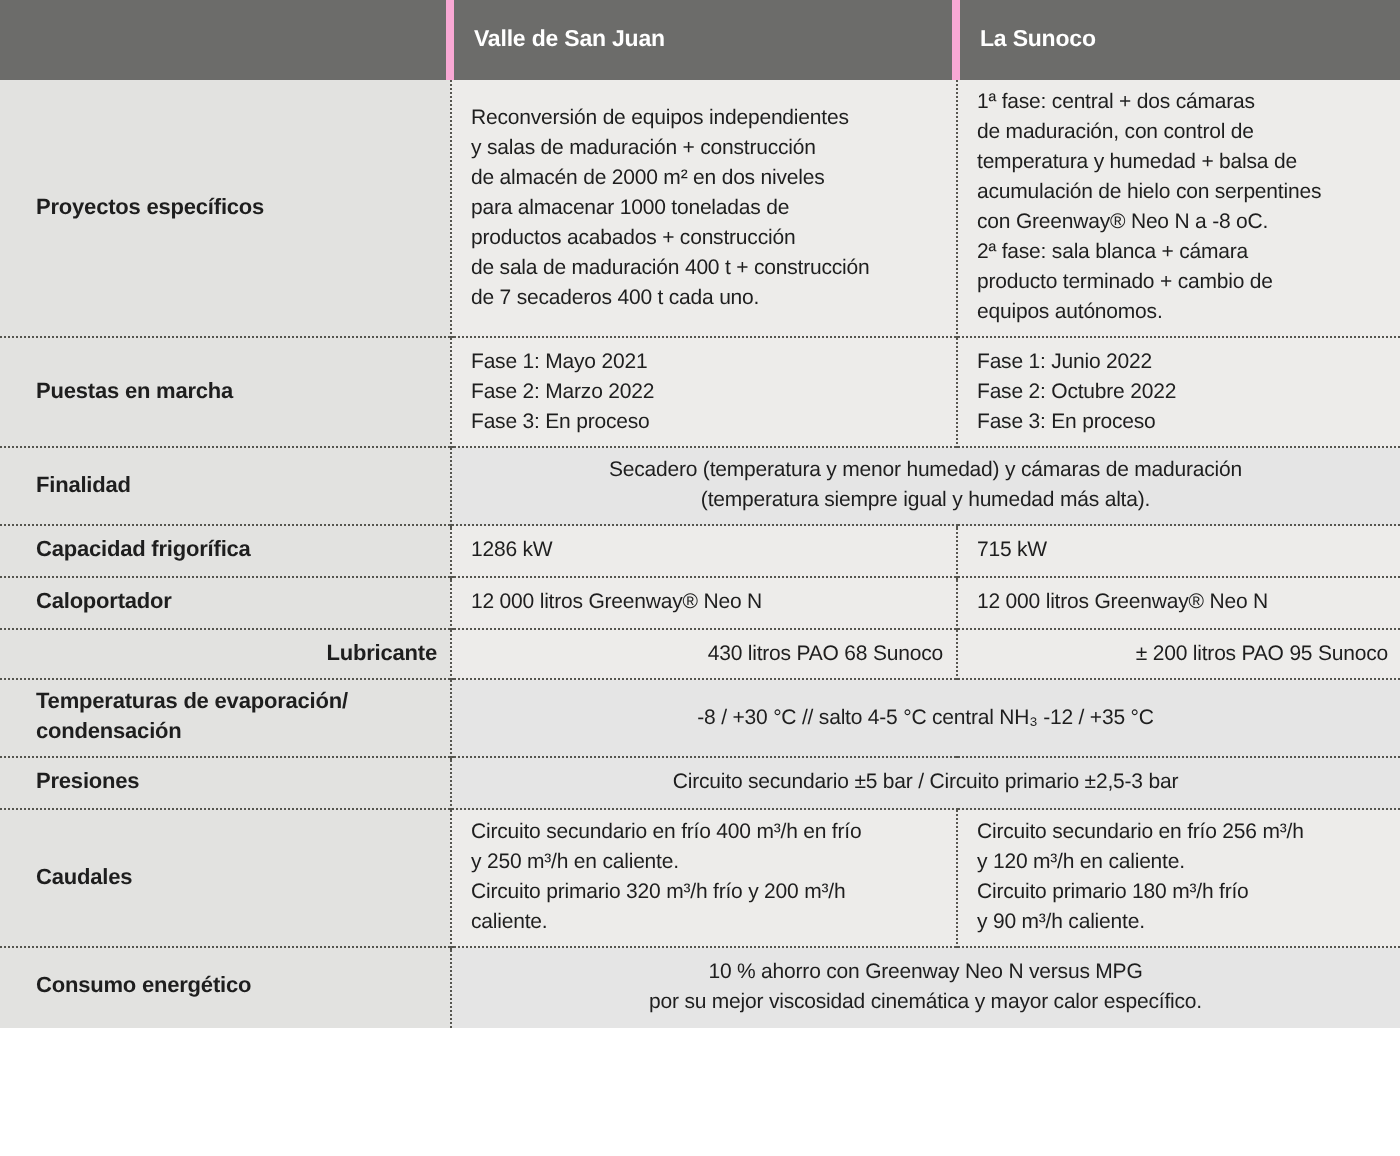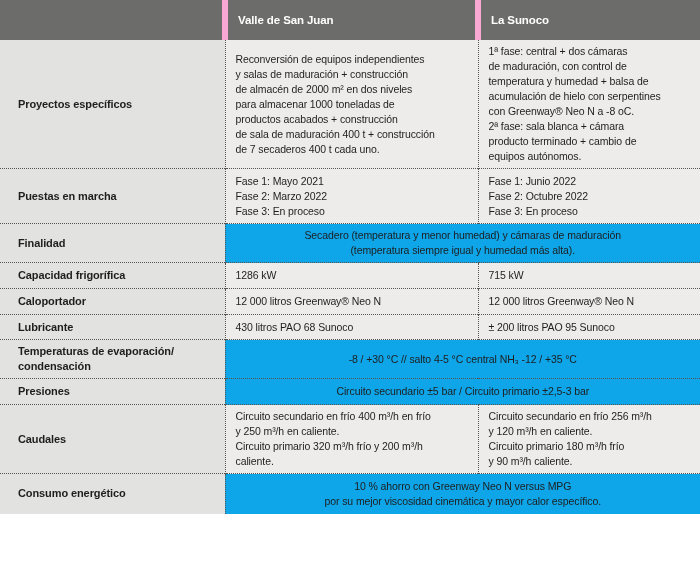--- a/index.html
+++ b/index.html
@@ -26,51 +26,51 @@
   thead th {
     background: #6c6c6a;
     color: #ffffff;
     font-size: 11.5px;
     font-weight: bold;
     text-align: left;
     vertical-align: middle;
     height: 40px;
     padding: 0 6px 0 10px;
   }
-  thead th + th { border-left: 6px solid #f9a8d4; }
+  thead th + th { border-left: 4px solid #f9a8d4; }
 
   tbody td {
     vertical-align: middle;
     white-space: pre-line;
   }
   tbody tr + tr td { border-top: 1px dotted #55554f; }
 
   td.label {
     background: #e2e2e0;
     font-weight: bold;
     font-size: 11px;
     padding: 4px 6px 4px 18px;
   }
   td.val {
     background: #edecea;
     padding: 4px 6px 4px 10px;
     border-left: 1px dotted #55554f;
   }
   td.span-val {
-    background: #0ea5e9;
+    background: #e5e5e5;
     padding: 4px 10px;
     border-left: 1px dotted #55554f;
     text-align: center;
   }
 
   tr.h127 { height: 127px; }
   tr.h55  { height: 55px; }
   tr.h37  { height: 37px; }
   tr.h26  { height: 26px; }
-  tr.h25  { height: 25px; }
+  tr.h25  { height: 25px; text-align: right; }
   tr.h33  { height: 33px; }
   tr.h65  { height: 65px; }
   tr.h40  { height: 40px; }
 </style>
 </head>
 <body>
 
 <table class="comparison-table">
   <colgroup>
     <col class="c-label">

